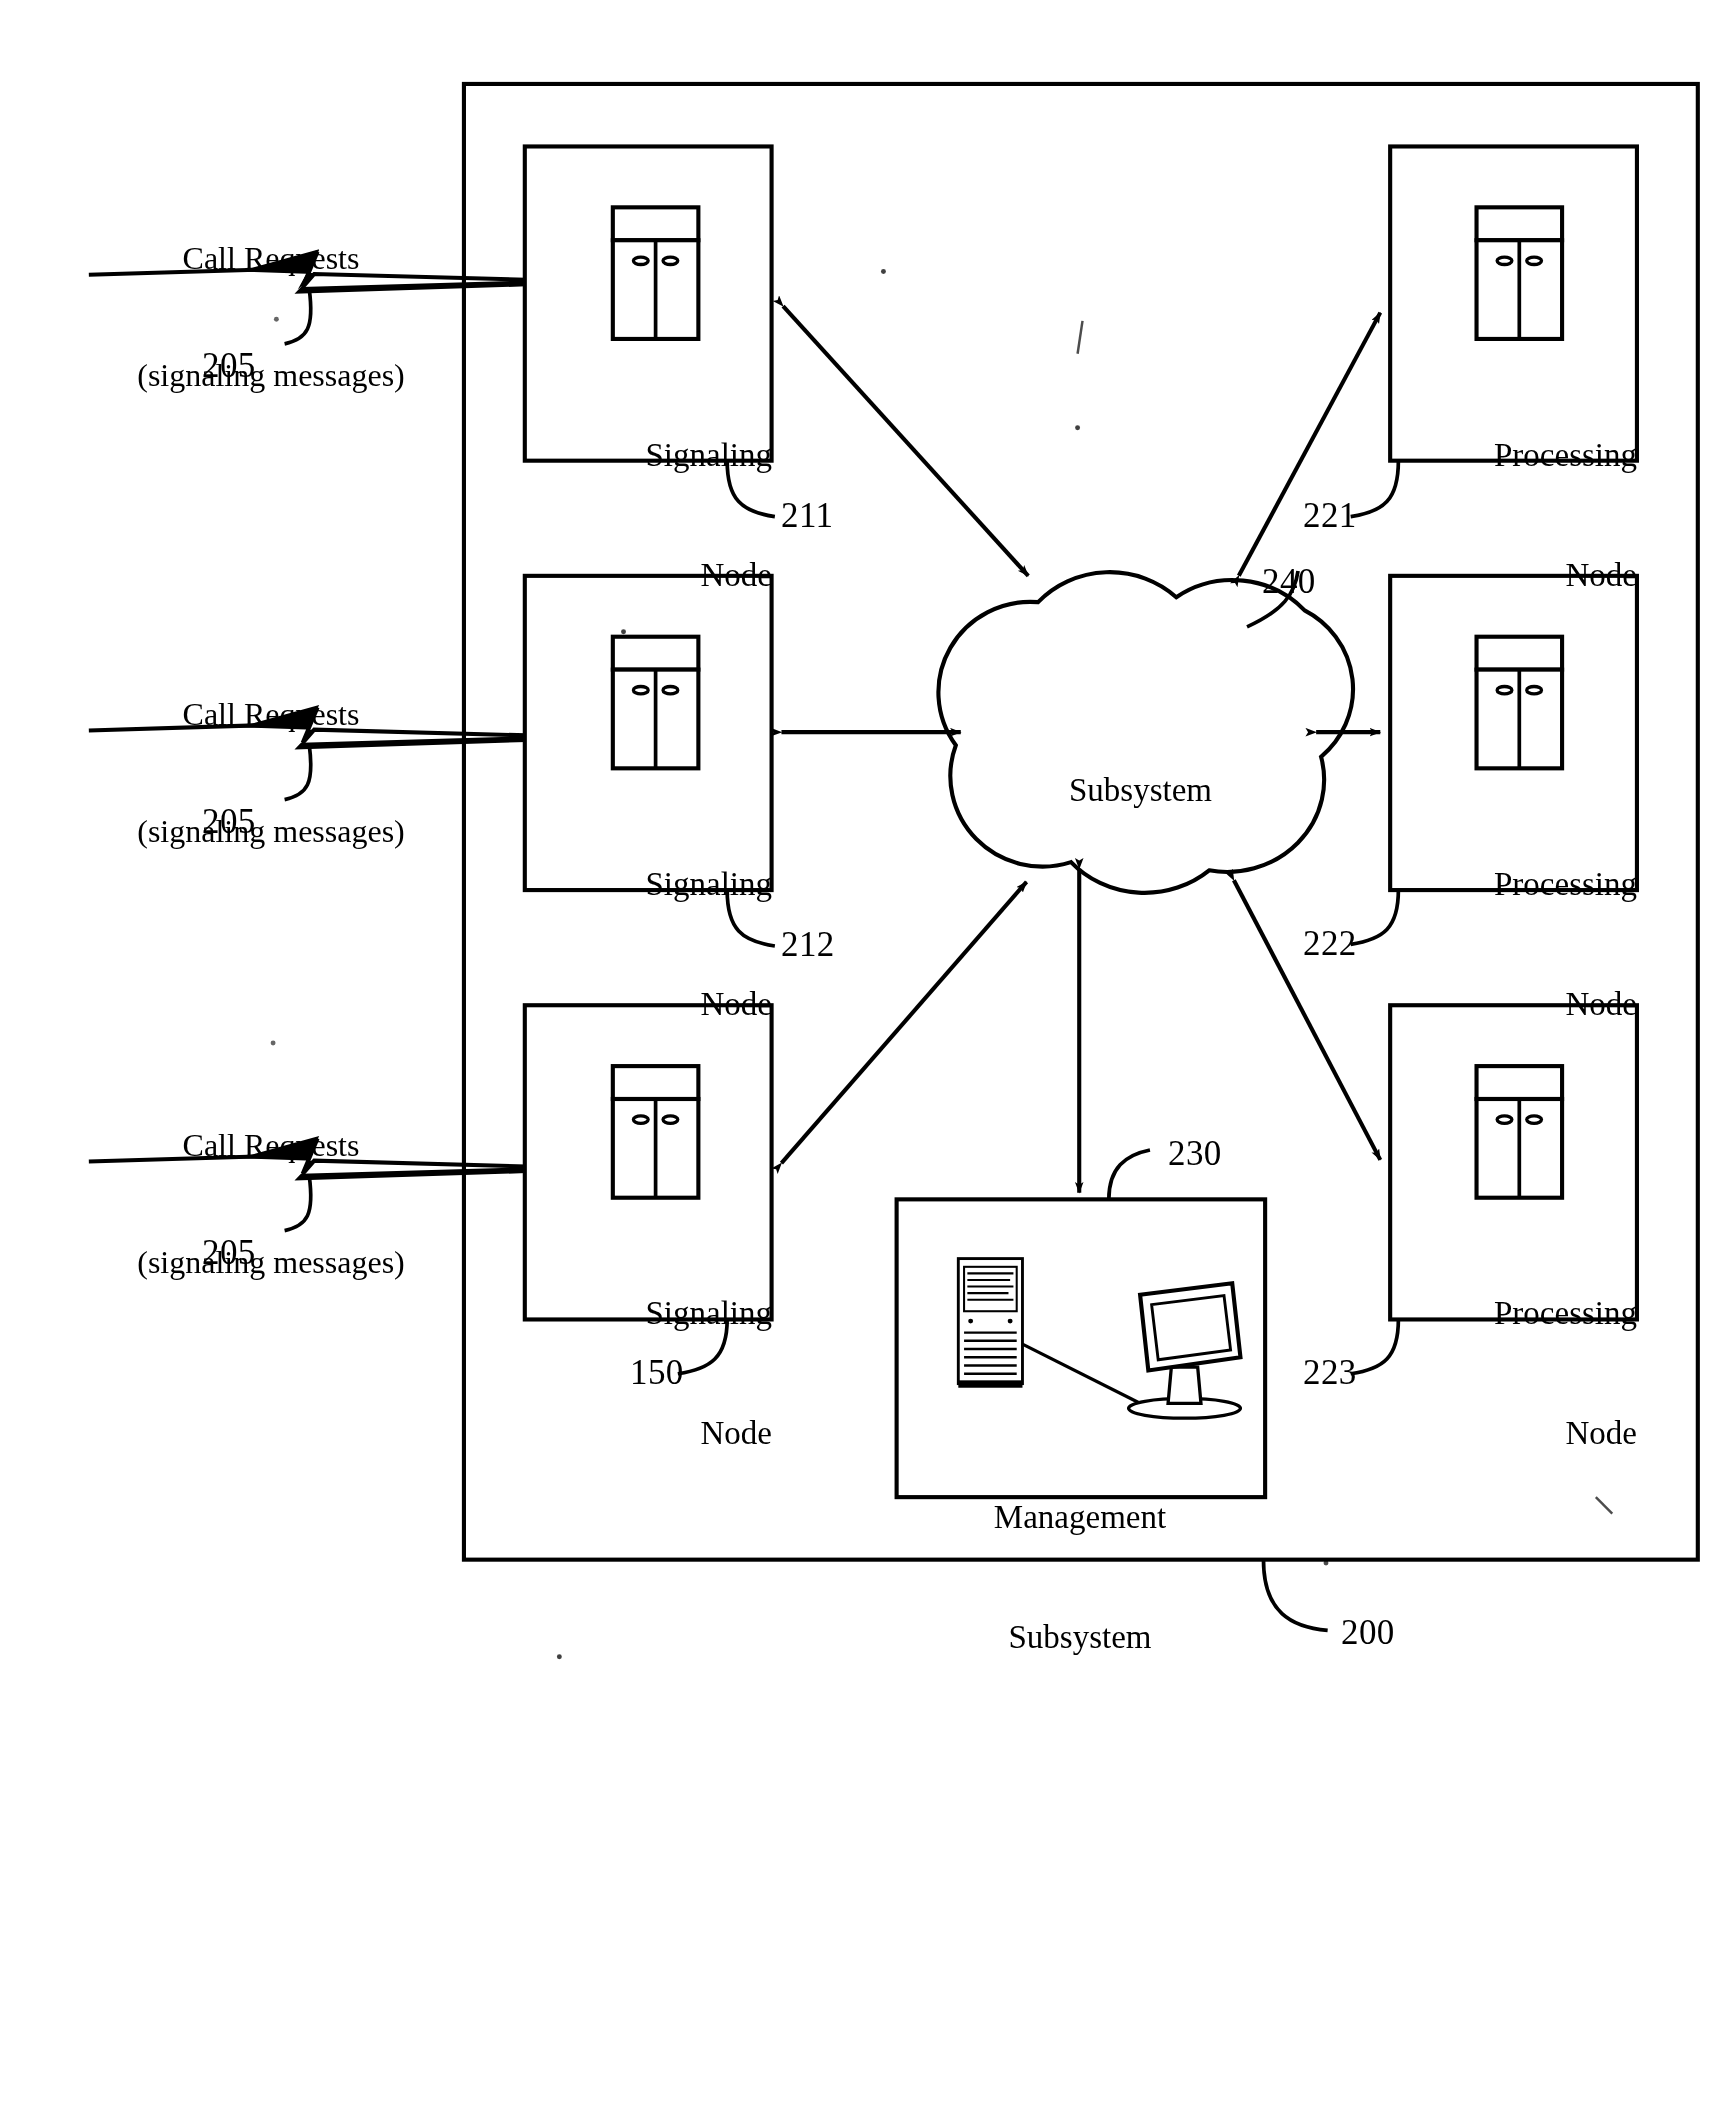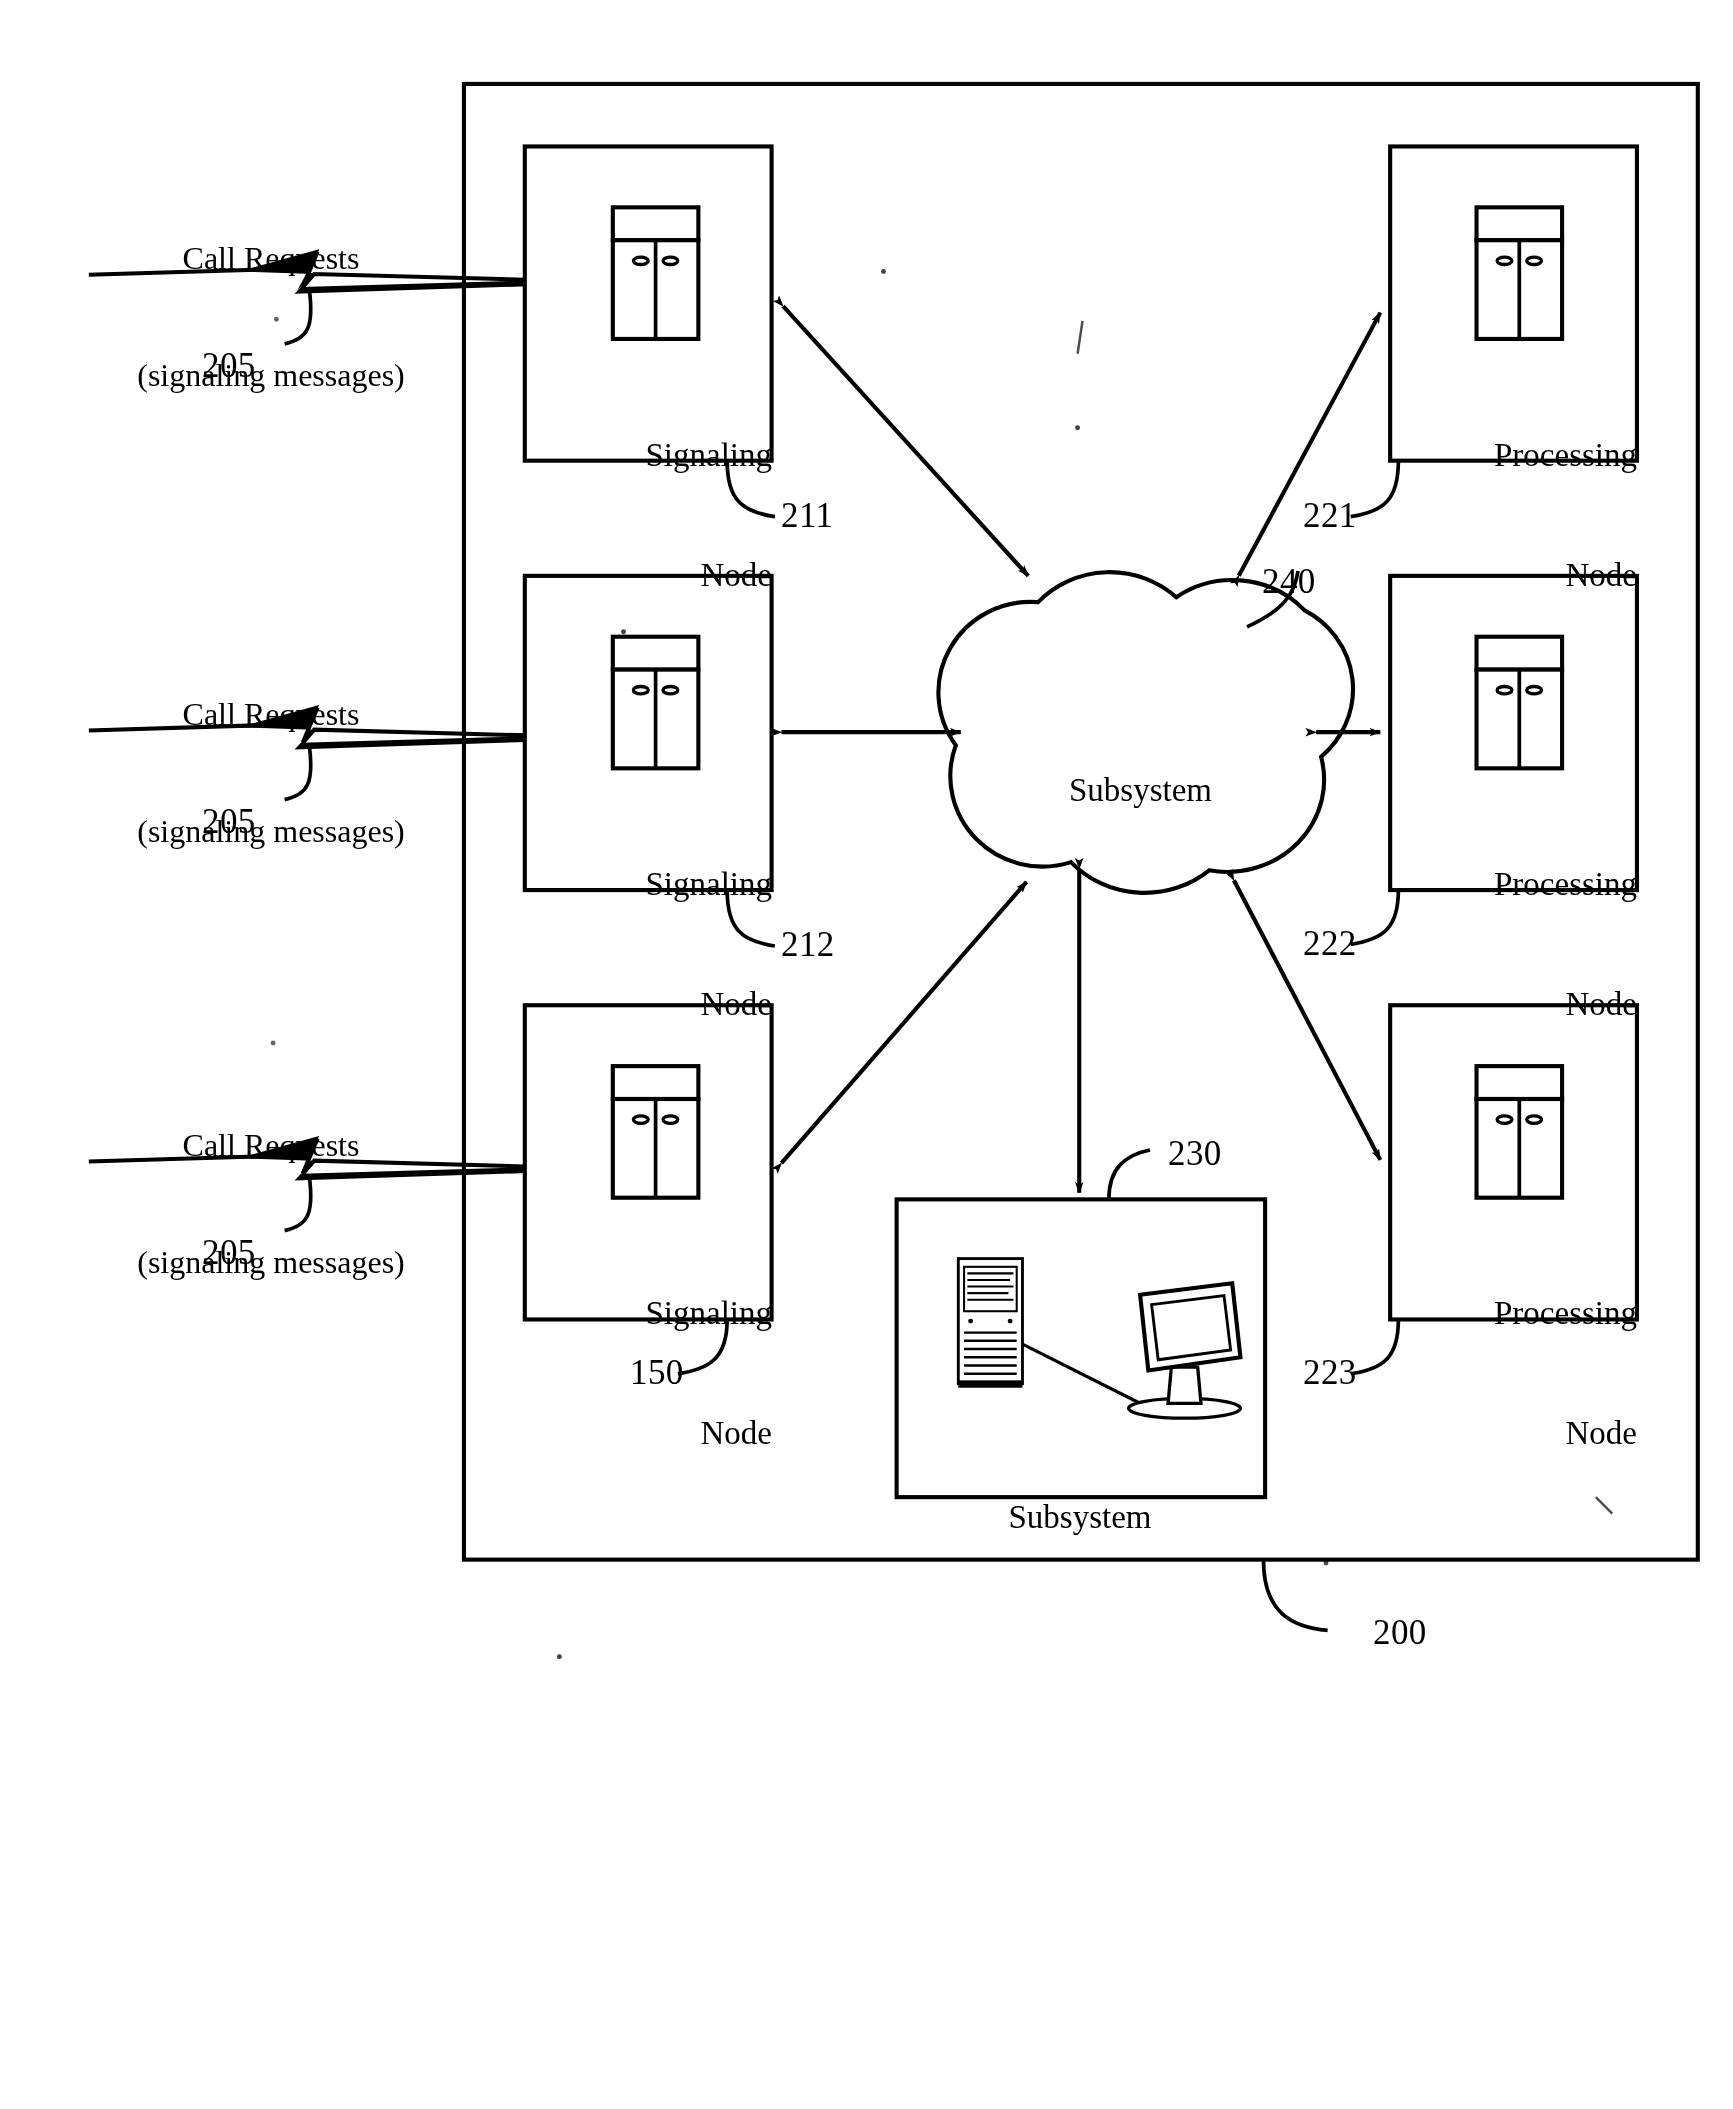--- a/index.html
+++ b/index.html
@@ -296,21 +296,22 @@
     <div>Node</div>
   </div>
   <div class="lbl ref-num" style="left:1303px; top:1352px;">223</div>
 
   <div class="lbl cloud-label" style="left:939px; top:689px; width:403px;">
     <div>Subsystem</div>
   </div>
   <div class="lbl ref-num" style="left:1262px; top:561px;">240</div>
 
   <div class="lbl mgmt-label" style="left:896px; top:1416px; width:368px;">
+    <div>Management</div>
     <div>Subsystem</div>
   </div>
   <div class="lbl ref-num" style="left:1168px; top:1133px;">230</div>
 
-  <div class="lbl ref-num" style="left:1341px; top:1612px;margin-left:32px;">200</div>
+  <div class="lbl ref-num" style="left:1341px; top:1612px;">200</div>
 
 
 </div>
 
 
 </body></html>

